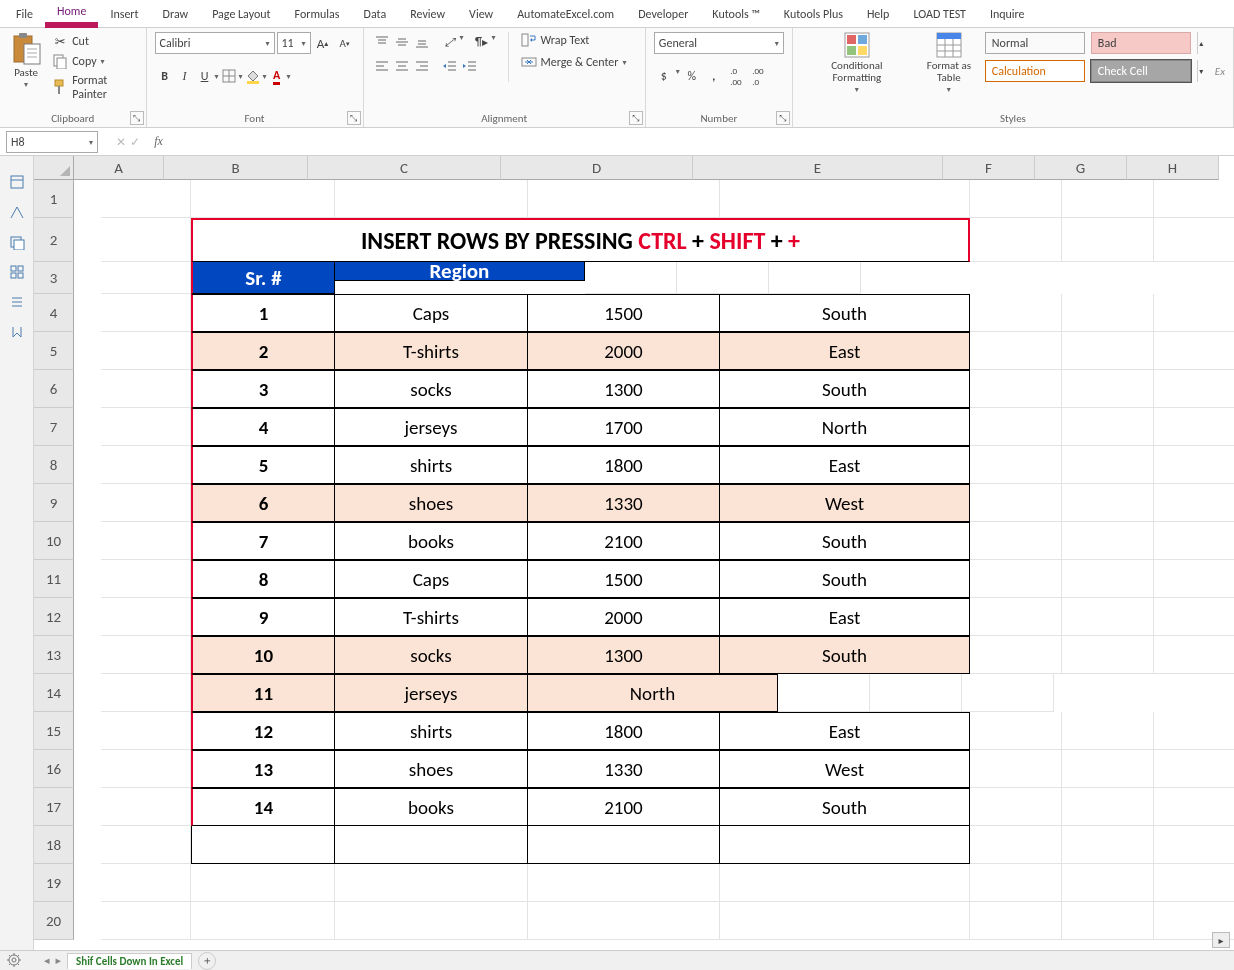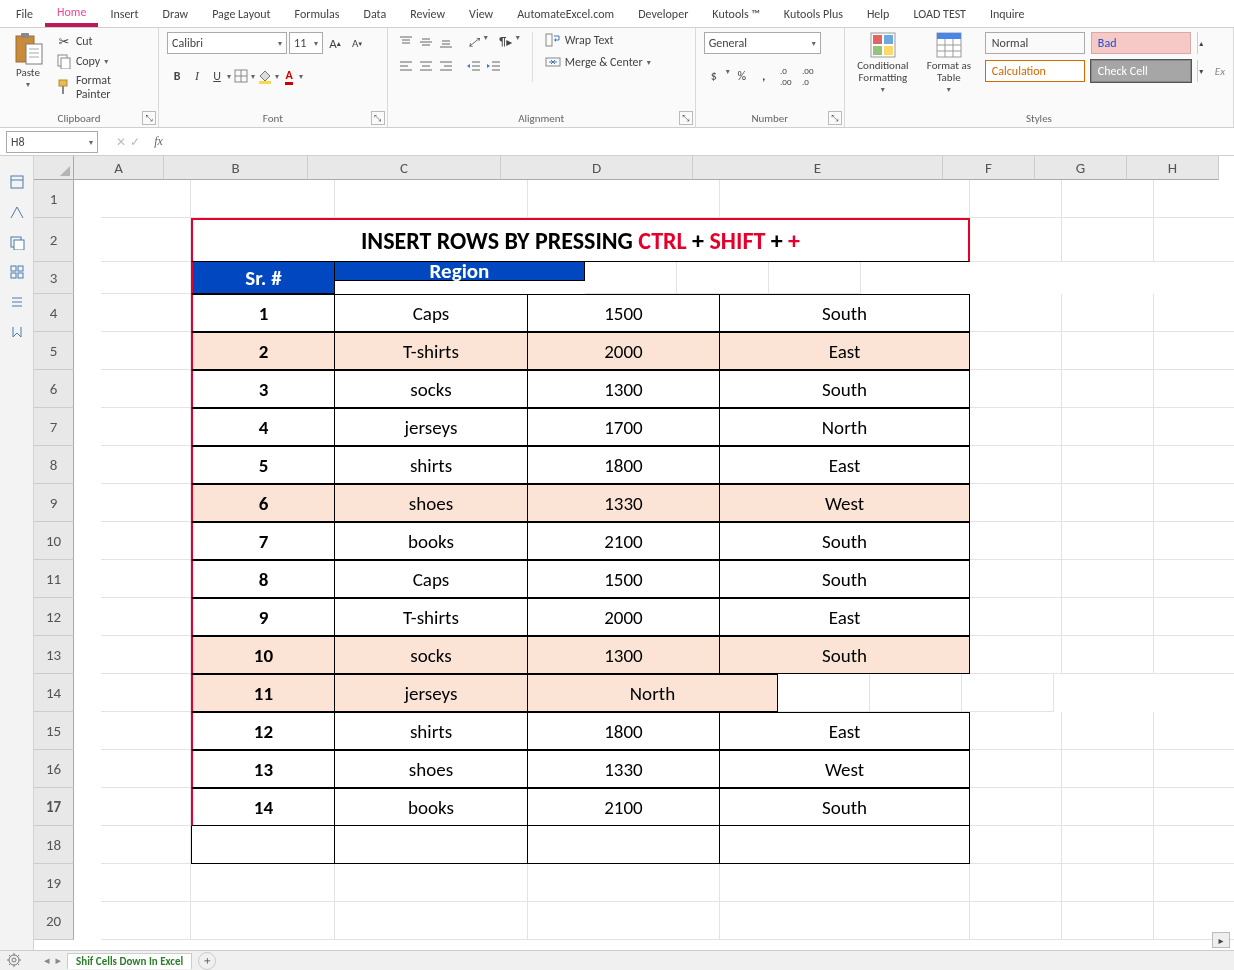--- a/index.html
+++ b/index.html
@@ -1,21 +1,21 @@
 <!DOCTYPE html>
 <html><head>
 <meta charset="utf-8">
 <style>
 * { box-sizing: border-box; margin: 0; padding: 0; font-family: "Segoe UI", Calibri, Arial, sans-serif; }
 body { background: #fff; overflow: hidden; font-size: 12px; color: #444; width: 1234px; height: 970px; position: relative; }
 
 
 .tabs { display: flex; align-items: center; padding: 0 4px; height: 28px; border-bottom: 1px solid #cfcfcf; background:#fff; }
 .tab { padding: 4px 12px; cursor: default; color:#444; }
-.tab.active { border-bottom: 4px solid #be185d; color:#ec4899; }
+.tab.active { border-bottom: 6px solid #be185d; color:#701a75; }
 
 
 .ribbon { display:flex; height:100px; border-bottom:1px solid #cfcfcf; background:#fafafa; }
 .group { border-right:1px solid #d9d9d9; padding:4px 8px 2px 8px; display:flex; flex-direction:column; justify-content:space-between; position:relative; }
 .group-label { text-align:center; font-size:11px; color:#666; padding-top:2px; }
 .group-body { display:flex; gap:6px; flex-grow:1; align-items:flex-start; }
 
 .clip-col1 { display:flex; flex-direction:column; align-items:center; gap:0px; }
 .clip-col2 { display:flex; flex-direction:column; gap:2px; font-size:12px; }
 .clip-item { display:flex; align-items:center; gap:4px; padding:1px 2px; }
@@ -31,32 +31,32 @@
 .font-size-box { width:34px; height:22px; border:1px solid #aaa; background:#fff; display:flex; align-items:center; padding:0 4px; font-size:12px; justify-content:space-between; }
 .dd-caret { font-size:8px; color:#666; }
 .small-btn { width:20px; height:20px; display:inline-flex; align-items:center; justify-content:center; border:1px solid transparent; }
 .font-row2 { display:flex; align-items:center; gap:0px; margin-top:6px; }
 
 .align-grp .row { display:flex; gap:0px; }
 .align-left-col { display:flex; flex-direction:column; gap:4px; }
 
 .merge-row { display:flex; align-items:center; gap:4px; }
 
-.number-fmt-box { width:117px; height:22px; border:1px solid #aaa; background:#fff; display:flex; align-items:center; justify-content:space-between; padding:0 4px; font-size:12px; }
+.number-fmt-box { width:130px; height:22px; border:1px solid #aaa; background:#fff; display:flex; align-items:center; justify-content:space-between; padding:0 4px; font-size:12px; }
 .num-row2 { display:flex; gap:2px; margin-top:6px; }
 
-.styles-big { display:flex; flex-direction:column; align-items:center; width:60px; }
+.styles-big { display:flex; flex-direction:column; align-items:center; width:60px;margin-left:26px; }
 .styles-big .big-icon { width:26px; height:26px; margin-bottom:2px; }
 .styles-big .lbl { font-size:11px; text-align:center; line-height:1.1; }
 .styles-big .dd { font-size:8px; color:#666; }
 
 .style-gallery { display:flex; flex-direction:column; gap:6px; }
 .style-gallery .row { display:flex; gap:6px; align-items:center; }
 .style-cell { width:100px; height:22px; border:1px solid #aaa; display:flex; align-items:center; padding:0 6px; font-size:12px; }
-.style-bad { background:#f6c9c7; color:#1d4ed8; border-color:#d8a9a6; }
+.style-bad { background:#f6c9c7; color:#404040; border-color:#d8a9a6; }
 .style-calc { background:#fff; color:#d46900; border-color:#d46900; }
 .style-check { background:#a6a6a6; color:#fff; border-color:#888; outline:1px solid #555; }
 
 .ex-lbl { font-size:11px; font-style:italic; color:#888; margin-left:4px; }
 
 .launcher { position:absolute; right:2px; bottom:2px; width:14px; height:14px; border:1px solid #bbb; font-size:9px; display:flex; align-items:center; justify-content:center; }
 
 
 .fbar { height:28px; border-bottom:1px solid #cfcfcf; display:flex; align-items:center; background:#fff; }
 .name-box { width:92px; height:22px; border:1px solid #aaa; margin-left:6px; display:flex; align-items:center; justify-content:space-between; padding:0 4px; font-size:12px; background:#fff; }
@@ -453,21 +453,21 @@
         <div class="row-h" style="height: 38px;">7</div>
         <div class="row-h" style="height: 38px;">8</div>
         <div class="row-h" style="height: 38px;">9</div>
         <div class="row-h" style="height: 38px;">10</div>
         <div class="row-h" style="height: 38px;">11</div>
         <div class="row-h" style="height: 38px;">12</div>
         <div class="row-h" style="height: 38px;">13</div>
         <div class="row-h" style="height: 38px;">14</div>
         <div class="row-h" style="height: 38px;">15</div>
         <div class="row-h" style="height: 38px;">16</div>
-        <div class="row-h" style="height: 38px; font-weight: bold;">17</div>
+        <div class="row-h" style="height: 38px;">17</div>
         <div class="row-h" style="height: 38px;">18</div>
         <div class="row-h" style="height: 38px;">19</div>
         <div class="row-h" style="height: 38px;">20</div>
       </div>
     <div class="cells" id="cells">
         <div class="cell-row" style="height: 38px;">
           <div class="cell " style="width: 90px; height: 38px;"></div>
           <div class="cell " style="width: 144px; height: 38px;"></div>
           <div class="cell " style="width: 193px; height: 38px;"></div>
           <div class="cell " style="width: 192px; height: 38px;"></div>

